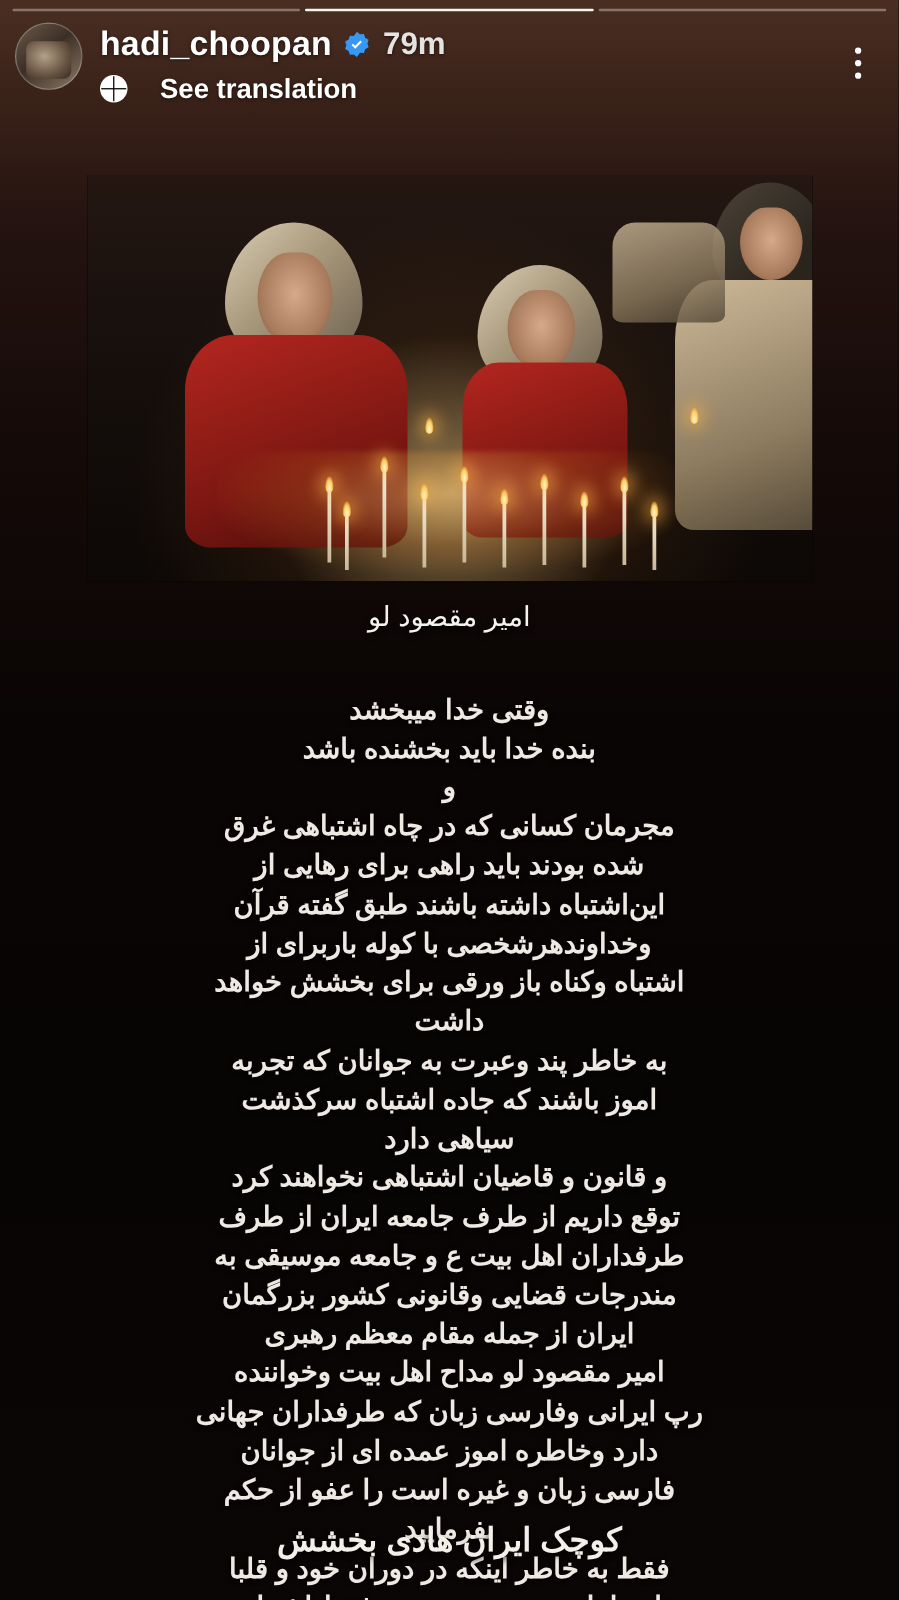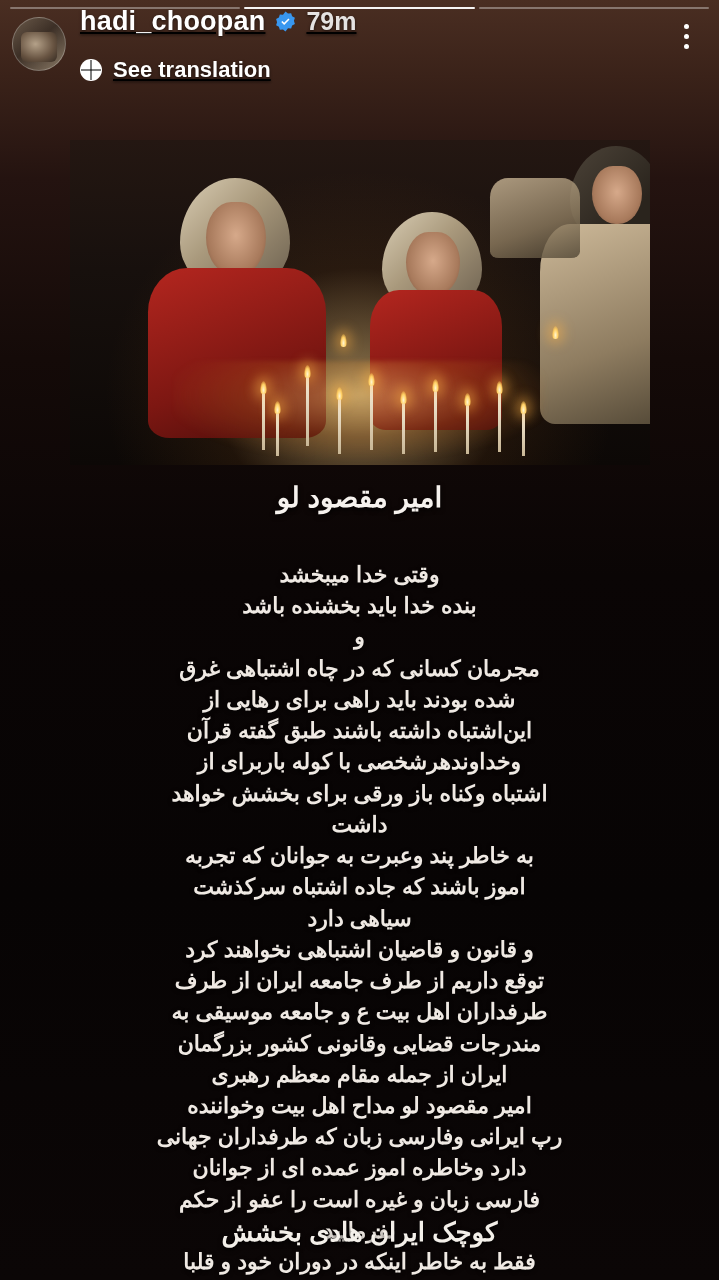--- a/index.html
+++ b/index.html
@@ -32,27 +32,26 @@
     height: 2px;
     border-radius: 2px;
     background: rgba(255,255,255,0.35);
   }
   .progress-seg.active {
     background: rgba(255,255,255,0.95);
   }
   
   .header {
     position: absolute;
-    top: 4px;
+    top: 18px;
     left: 12px;
     right: 12px;
     display: flex;
-    align-items: center;
+    align-items: flex-start;
     z-index: 9;
-    text-decoration: underline;
   }
   .avatar {
     width: 52px;
     height: 52px;
     border-radius: 50%;
     background: linear-gradient(140deg, #6b5a4a 0%, #3c2f26 45%, #8a7a66 100%);
     border: 1px solid rgba(255,255,255,0.25);
     flex: 0 0 auto;
     overflow: hidden;
     position: relative;
@@ -91,22 +90,22 @@
   }
   .timestamp {
     color: rgba(255,255,255,0.88);
     font-size: 25px;
     font-weight: bold;
     text-shadow: 0 1px 3px rgba(0,0,0,0.6);
   }
   .translate-line {
     display: flex;
     align-items: center;
-    gap: 11px;
-    margin-top: 20px;
+    gap: 26px;
+    margin-top: 7px;
   }
   .globe {
     width: 22px;
     height: 22px;
     border-radius: 50%;
     background: #ffffff;
     position: relative;
     flex: 0 0 auto;
   }
   .globe::before {
@@ -218,22 +217,22 @@
   .body {
     position: absolute;
     top: 480px;
     left: 0;
     right: 0;
     text-align: center;
     color: #f2eee9;
     direction: rtl;
   }
   .title {
-    font-size: 28px;
-    font-weight: bold;
+    font-size: 22px;
+    font-weight: normal;
     line-height: 1.25;
     color: #f6f2ee;
     text-shadow: 0 2px 5px rgba(0,0,0,0.8);
     margin: 0 0 44px 0;
   }
   .para {
     font-size: 22px;
     font-weight: bold;
     line-height: 1.42;
     color: #efe9e3;

